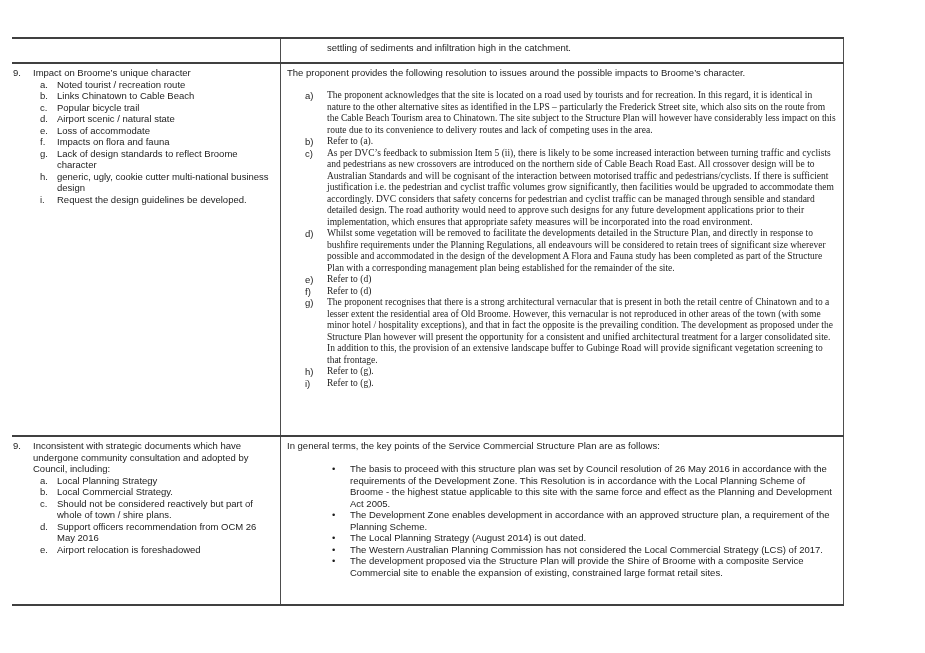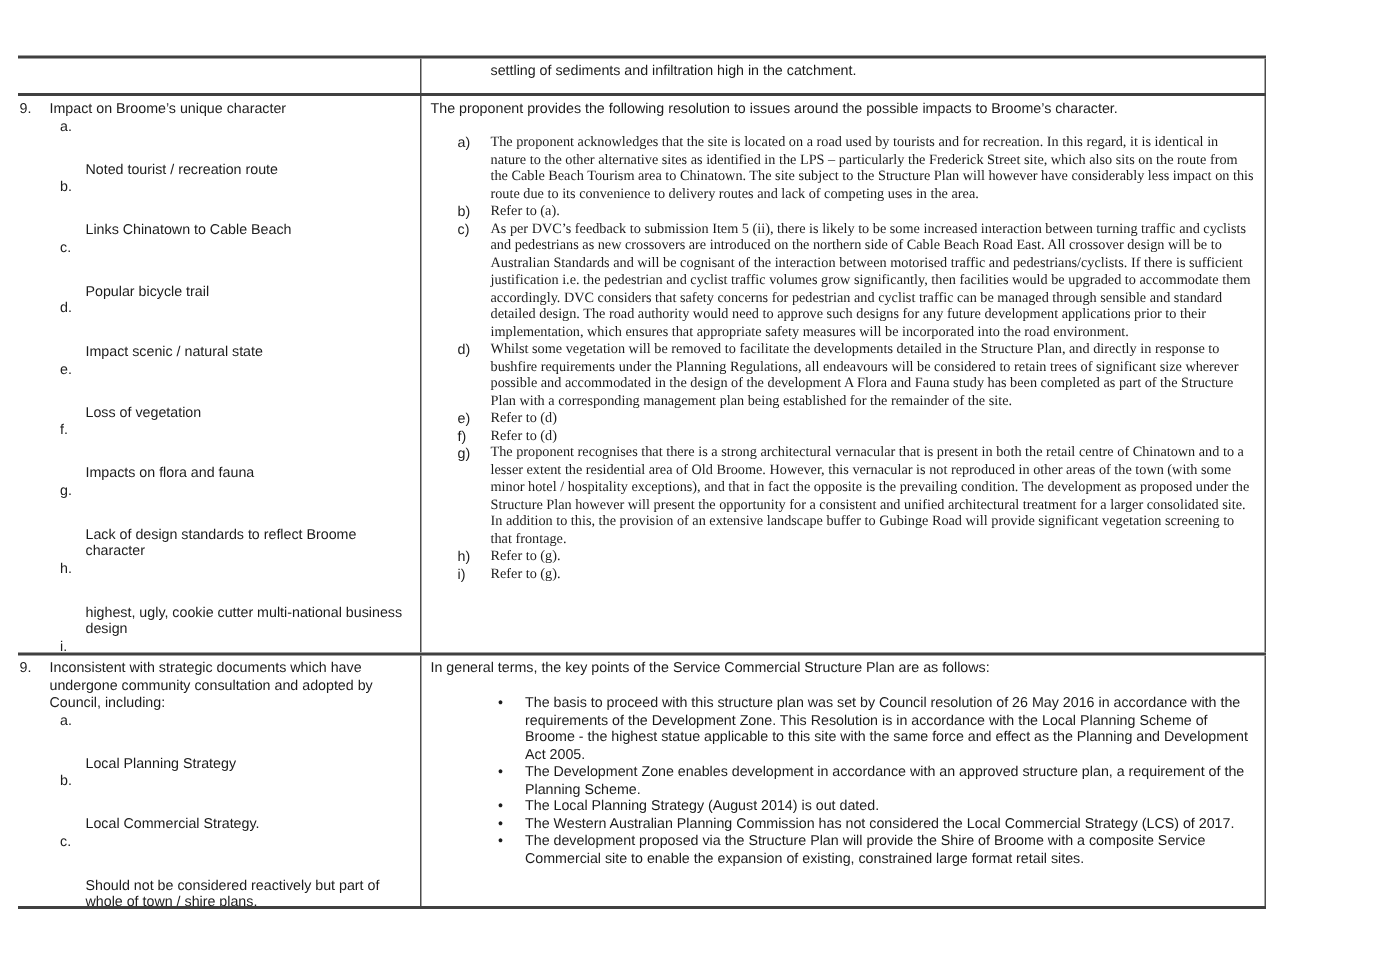--- a/index.html
+++ b/index.html
@@ -27,21 +27,21 @@
   }
   .cr { flex: 1; padding: 3px 6px 0 6px; border-right: 1px solid #4d4d4d; overflow: hidden; }
   .r3 .cr { }
   .cont-text { padding-left: 40px; }
   .lh { display: flex; }
   .lnum { width: 20px; flex: none; }
   .lhead { flex: 1; }
   .litems { margin-left: 27px; }
   .li { display: flex; }
   .lm { width: 17px; flex: none; }
-  .lt { flex: 1; margin-top: 29px; }
+  .lt { flex: 1; }
   .ritems { margin: 11.5px 0 0 18px; }
   .ri { display: flex; }
   .rm { width: 22px; flex: none; }
   .rt { flex: 1; font-family: Liberation Serif, serif; }
   .bullets { margin: 11.5px 0 0 45px; }
   .bi { display: flex; }
   .bm { width: 18px; flex: none; }
   .bt { flex: 1; }
 </style>
 </head>
@@ -71,37 +71,37 @@
           <div class="li">
             <span class="lm">b.</span>
             <span class="lt">Links Chinatown to Cable Beach</span>
           </div>
           <div class="li">
             <span class="lm">c.</span>
             <span class="lt">Popular bicycle trail</span>
           </div>
           <div class="li">
             <span class="lm">d.</span>
-            <span class="lt">Impact scenic / natural state</span>
+            <span class="lt">Airport scenic / natural state</span>
           </div>
           <div class="li">
             <span class="lm">e.</span>
-            <span class="lt">Loss of vegetation</span>
+            <span class="lt">Loss of accommodate</span>
           </div>
           <div class="li">
             <span class="lm">f.</span>
             <span class="lt">Impacts on flora and fauna</span>
           </div>
           <div class="li">
             <span class="lm">g.</span>
             <span class="lt">Lack of design standards to reflect Broome character</span>
           </div>
           <div class="li">
             <span class="lm">h.</span>
-            <span class="lt">highest, ugly, cookie cutter multi-national business design</span>
+            <span class="lt">generic, ugly, cookie cutter multi-national business design</span>
           </div>
           <div class="li">
             <span class="lm">i.</span>
             <span class="lt">Request the design guidelines be developed.</span>
           </div>
         </div>
       </div>
       <div class="cr">
         <div>The proponent provides the following resolution to issues around the possible impacts to Broome’s character.</div>
         <div class="ritems">

